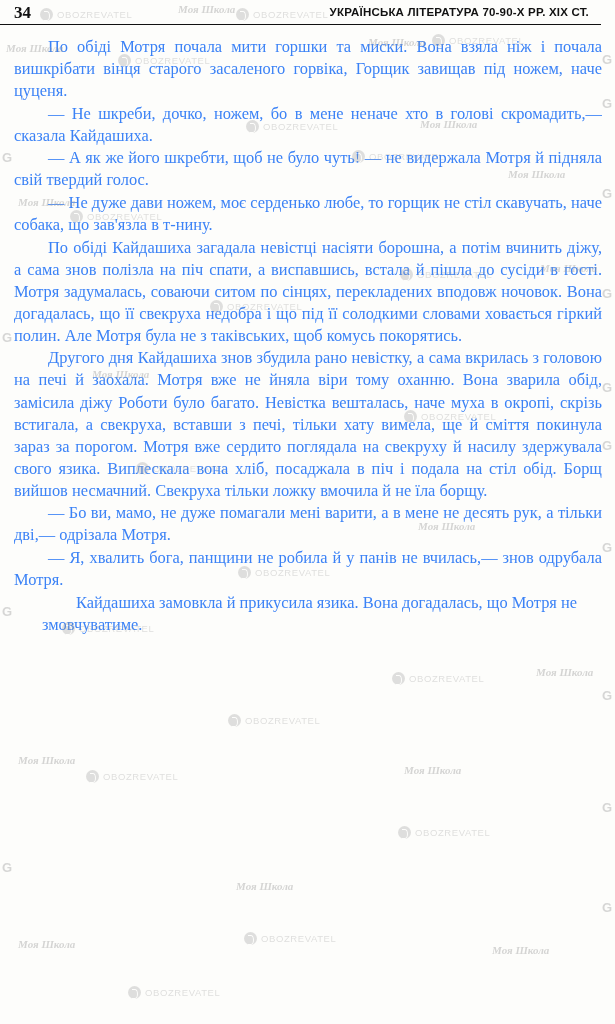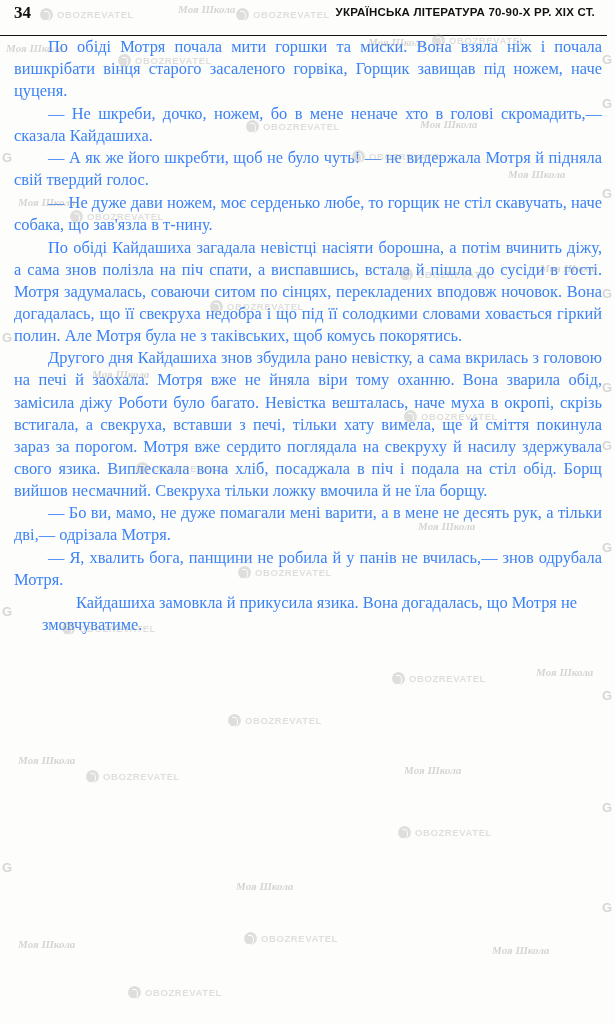--- a/index.html
+++ b/index.html
@@ -21,22 +21,22 @@
     position: absolute;
     inset: 0;
     background: #fdfdfb;
   }
 
   
   .header {
     position: absolute;
     top: 0;
     left: 0;
-    right: 8px;
-    height: 36px;
+    right: 14px;
+    height: 25px;
     border-bottom: 1.5px solid #111;
     box-sizing: border-box;
   }
   .page-number {
     position: absolute;
     left: 14px;
     top: 3px;
     font-family: "Liberation Serif", serif;
     font-size: 17px;
     font-weight: bold;
@@ -112,21 +112,21 @@
     top: 2.5px;
     width: 5px;
     height: 8px;
     border: 1.6px solid #fdfdfb;
     border-radius: 0 50% 50% 0;
     border-left: none;
   }
   .wm .wm-text {
     font-family: "Liberation Sans", sans-serif;
     font-size: 9.5px;
-    font-weight: bold;
+    font-weight: normal;
     letter-spacing: 0.6px;
     color: #9a9a9a;
   }
   .wm-school {
     position: absolute;
     font-family: "Liberation Serif", serif;
     font-size: 11px;
     font-style: italic;
     font-weight: bold;
     color: #9e9e9e;

